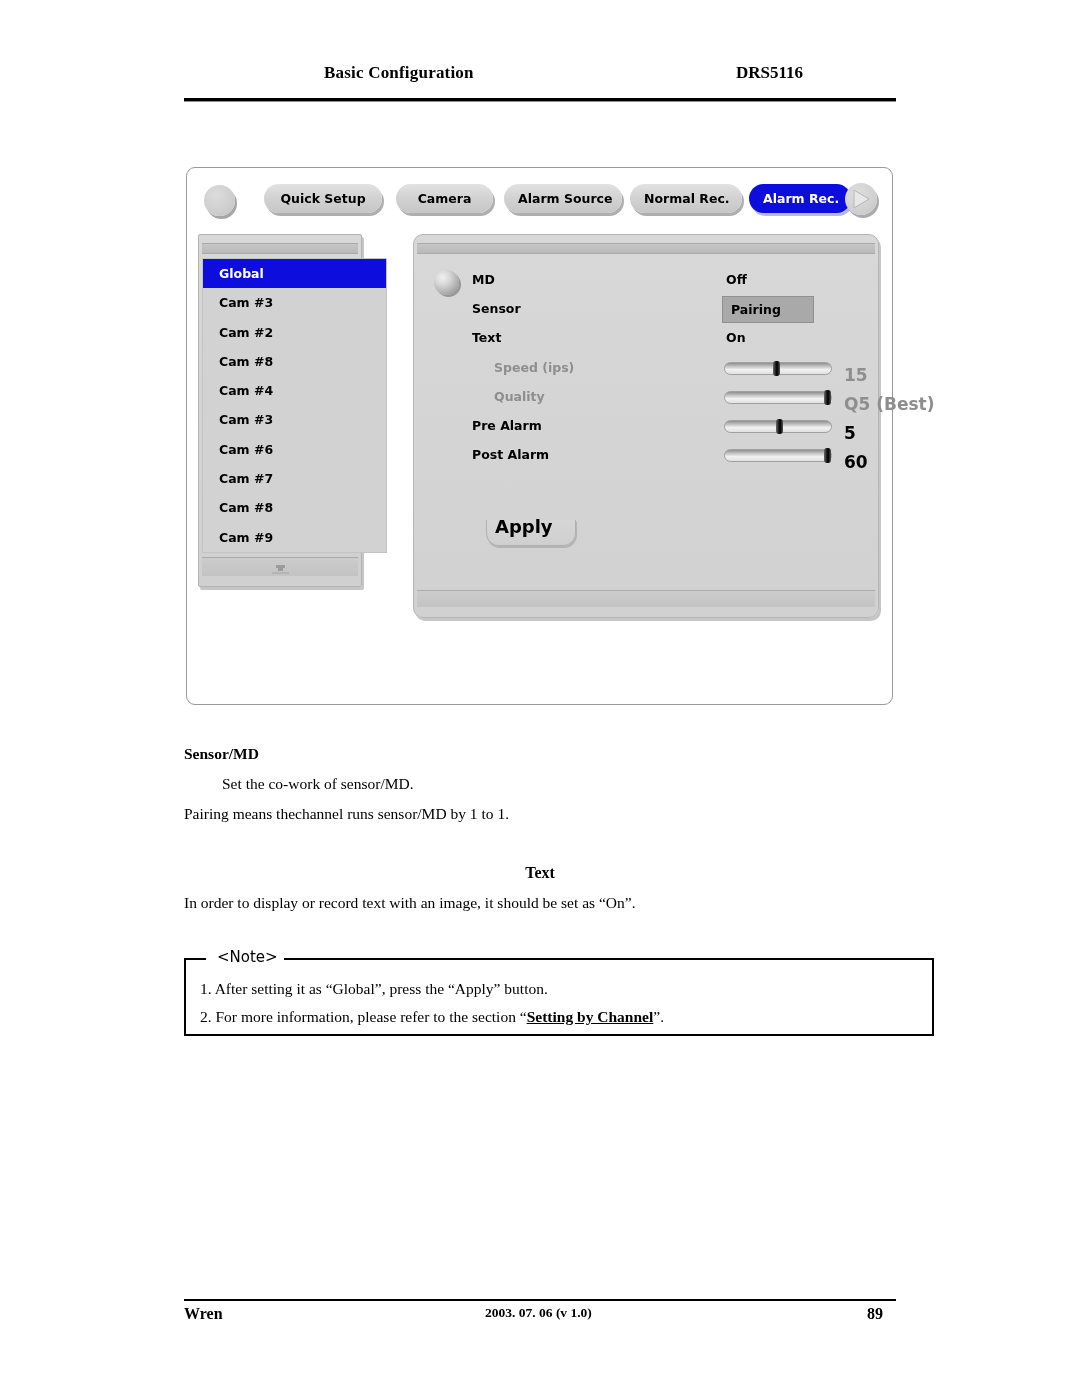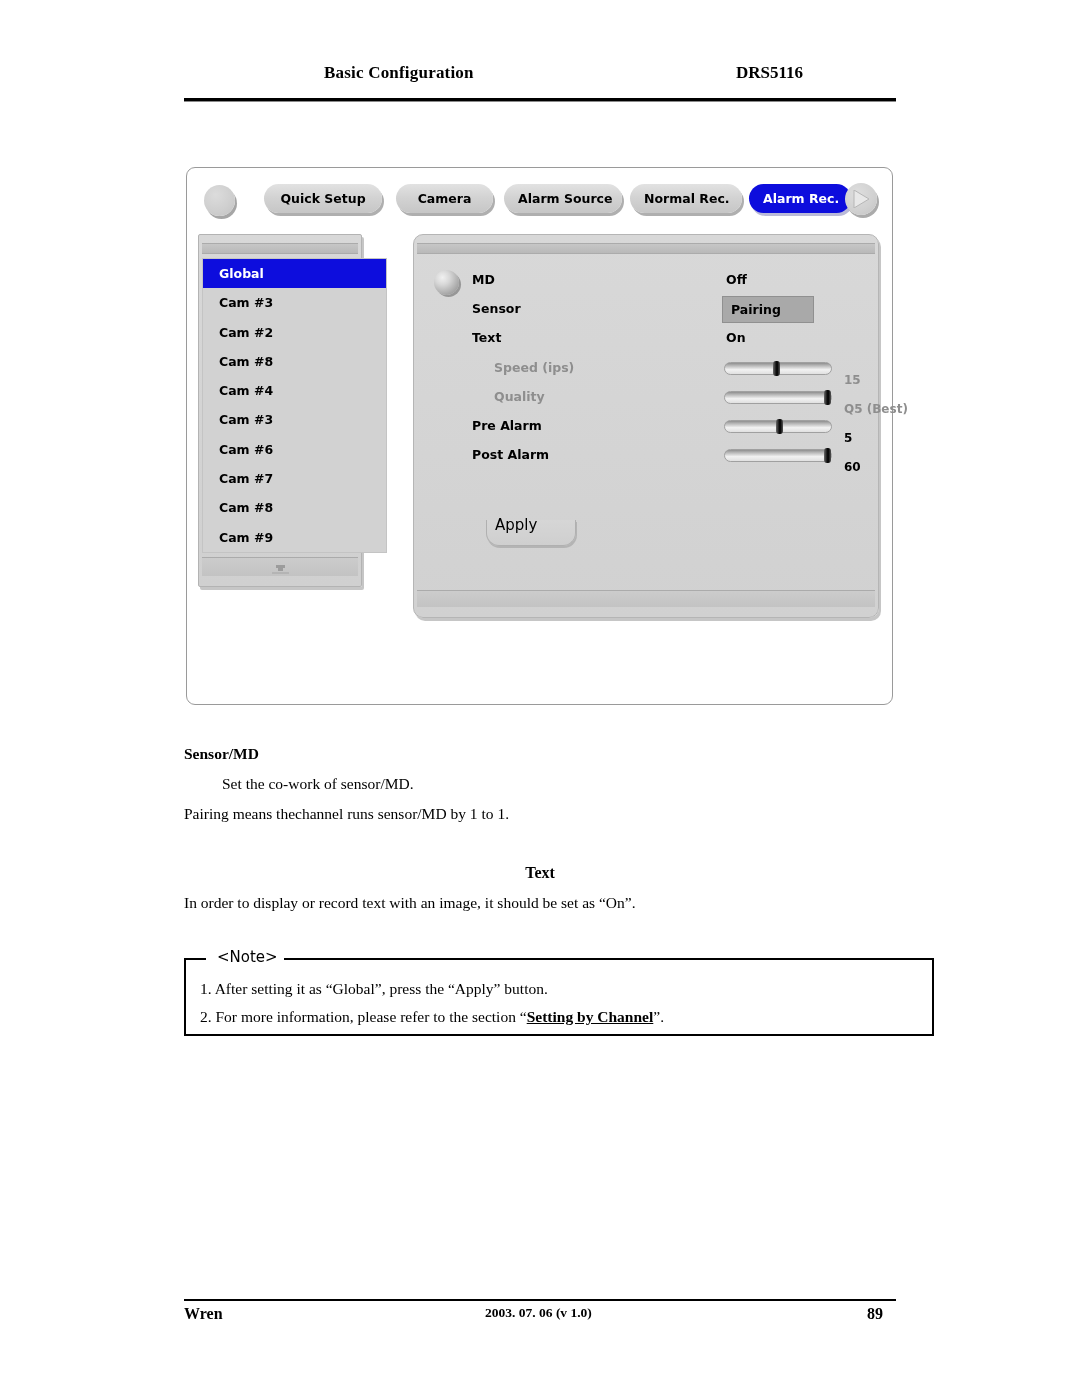--- a/index.html
+++ b/index.html
@@ -270,24 +270,24 @@
     position: absolute;
     top: -2px;
     width: 7px;
     height: 15px;
     border-radius: 3px;
     background: linear-gradient(90deg,#6b6b6b 0%, #111111 45%, #000000 60%, #555555 100%);
   }
   .row .slider-val {
     position: absolute;
     left: 372px;
-    top: 16px;
-    font-family: "DejaVu Sans", sans-serif;
-    font-weight: bold;
-    font-size: 12px;
+    top: 8px;
+    font-family: "DejaVu Sans", sans-serif;
+    font-weight: bold;
+    font-size: 17px;
     color: #000000;
     white-space: nowrap;
   }
   .row.dim .slider-val { color: #8e8e8e; }
 
   .apply-btn {
     position: absolute;
     left: 72px;
     top: 285px;
     width: 90px;
@@ -297,22 +297,22 @@
     border-radius: 0 0 13px 13px;
     background: linear-gradient(180deg,#d6d6d6,#cfcfcf);
     box-shadow: 1px 2px 0 rgba(160,160,160,0.6);
     box-sizing: border-box;
   }
   .apply-btn span {
     position: absolute;
     left: 8px;
     top: -4px;
     font-family: "DejaVu Sans", sans-serif;
-    font-weight: normal;
-    font-size: 15px;
+    font-weight: bold;
+    font-size: 18px;
     color: #000000;
   }
 
   
   .body-text { position: absolute; left: 184px; width: 712px; }
   .sec-head {
     font-family: "Liberation Serif", serif;
     font-weight: bold;
     font-size: 15.5px;
   }

